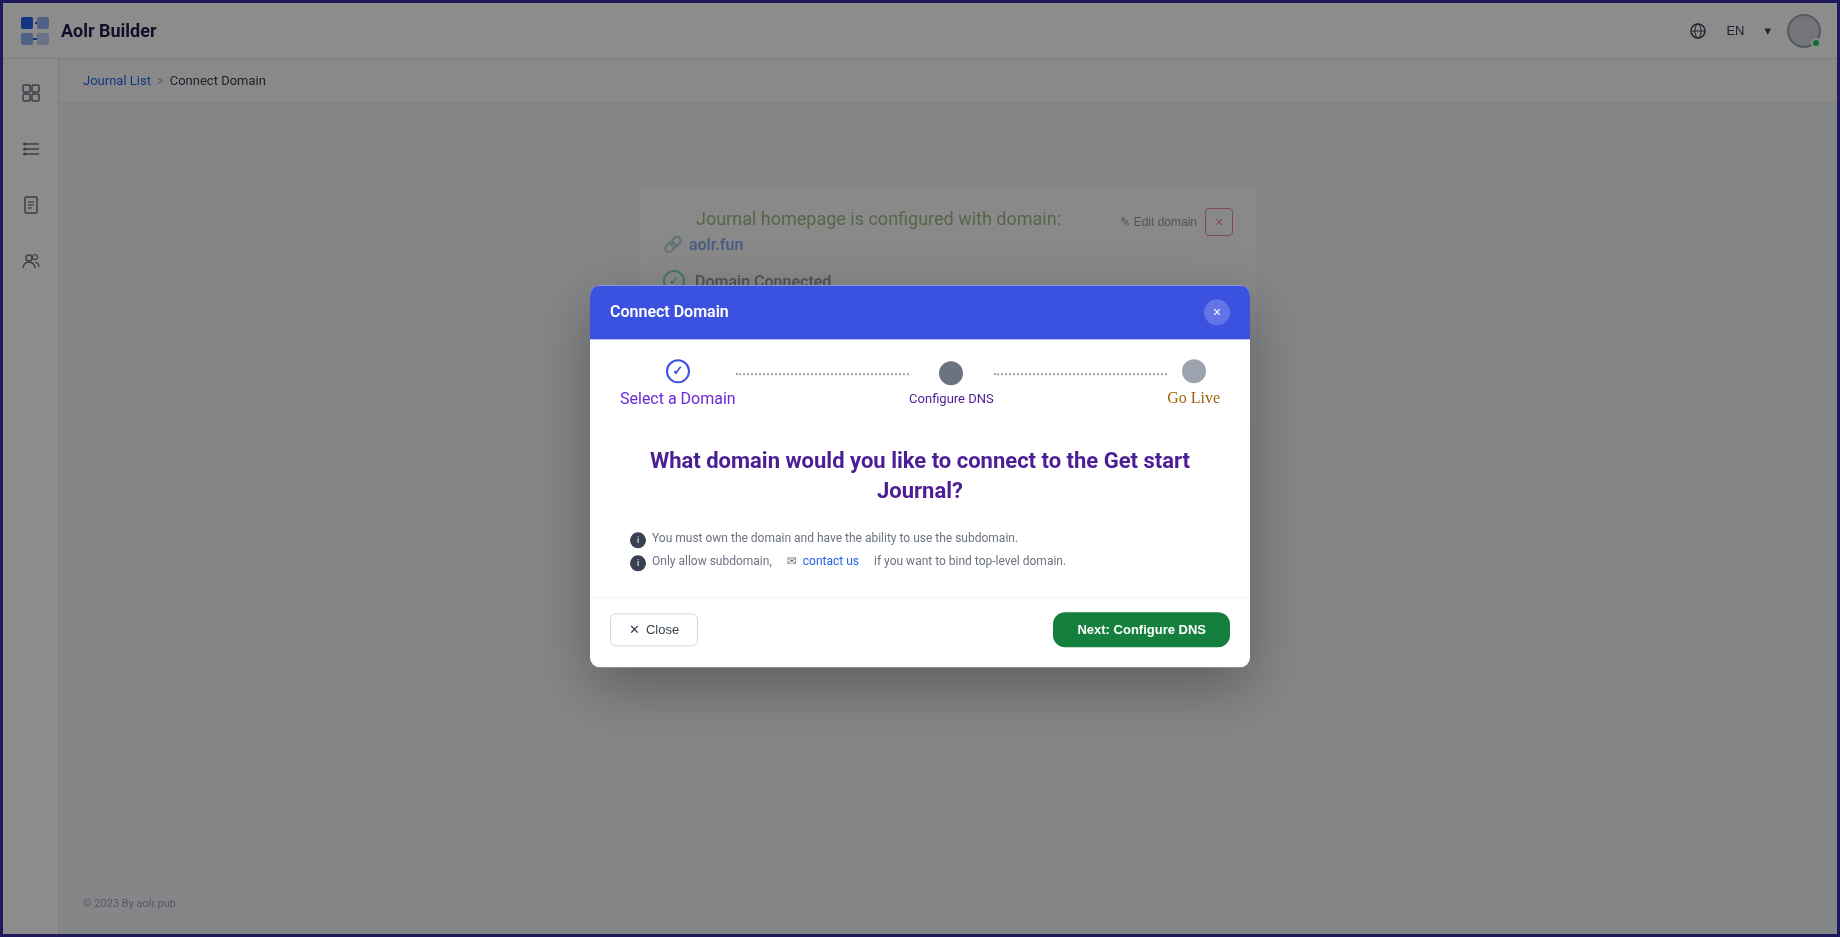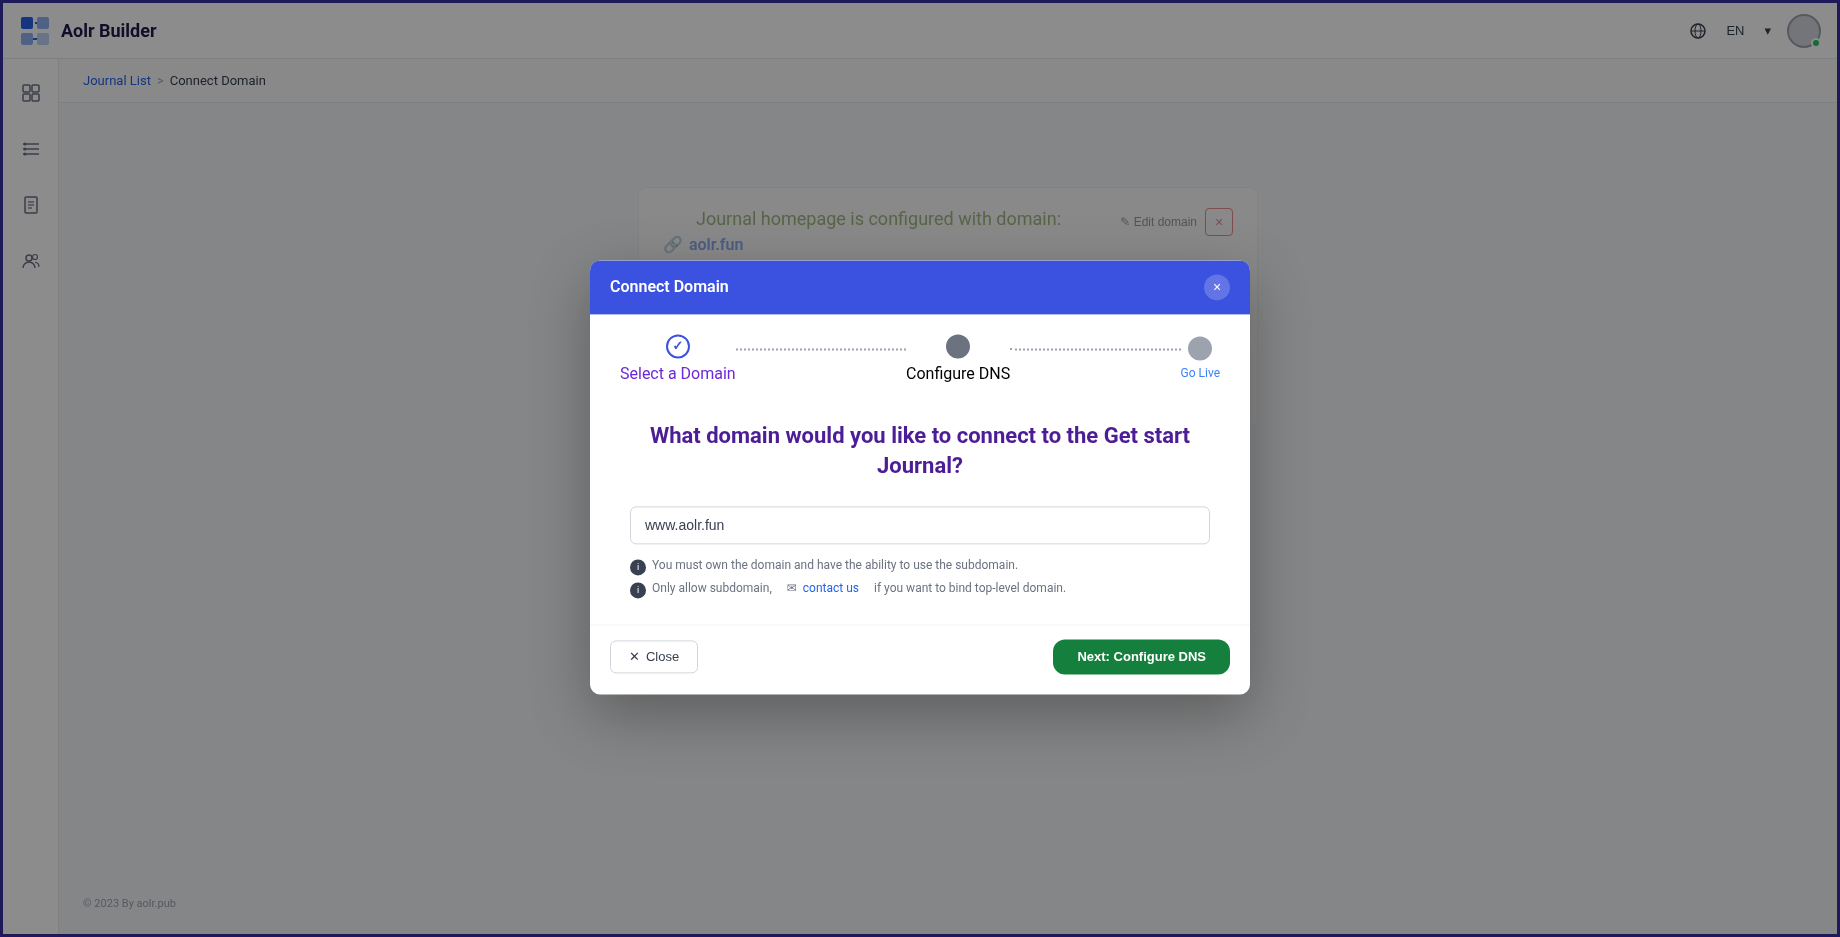--- a/index.html
+++ b/index.html
@@ -505,34 +505,33 @@
 
     <div class="stepper-step">
       <div style="width:24px;height:24px;border-radius:50%;border:2px solid #3b52e0;background:#fff;color:#3b52e0;display:flex;align-items:center;justify-content:center;font-size:13px;font-weight:700;">✓</div>
       <span style="font-size:16px;color:#6d28d9;white-space:nowrap;">Select a Domain</span>
     </div>
 
     <div class="stepper-line"></div>
 
     <div class="stepper-step">
       <div style="width:24px;height:24px;border-radius:50%;background:#6b7280;border:2px solid #6b7280;"></div>
-      <span style="font-size:16px;color:#000000;white-space:nowrap;">Configure DNS</span>
+      <span style="font-size:13px;color:#4c1d95;white-space:nowrap;">Configure DNS</span>
     </div>
 
     <div class="stepper-line"></div>
 
     <div class="stepper-step">
       <div style="width:24px;height:24px;border-radius:50%;background:#9ca3af;border:2px solid #9ca3af;"></div>
-      <span style="font-size:12px;color:#3b82f6;white-space:nowrap;">Go Live</span>
+      <span style="font-size:16px;color:#a16207;white-space:nowrap;font-family:Liberation Serif, serif;">Go Live</span>
     </div>
   </div>
 
   <div class="modal-body">
     <div class="modal-question">What domain would you like to connect to the Get start Journal?</div>
-    <input class="domain-input" type="text" value="www.aolr.fun" placeholder="www.aolr.fun" style="">
 
     <div class="info-list">
       <div class="info-item">
         <div class="info-icon">i</div>
         <span>You must own the domain and have the ability to use the subdomain.</span>
       </div>
       <div class="info-item">
         <div class="info-icon">i</div>
         <span>Only allow subdomain,</span>
         &nbsp;

